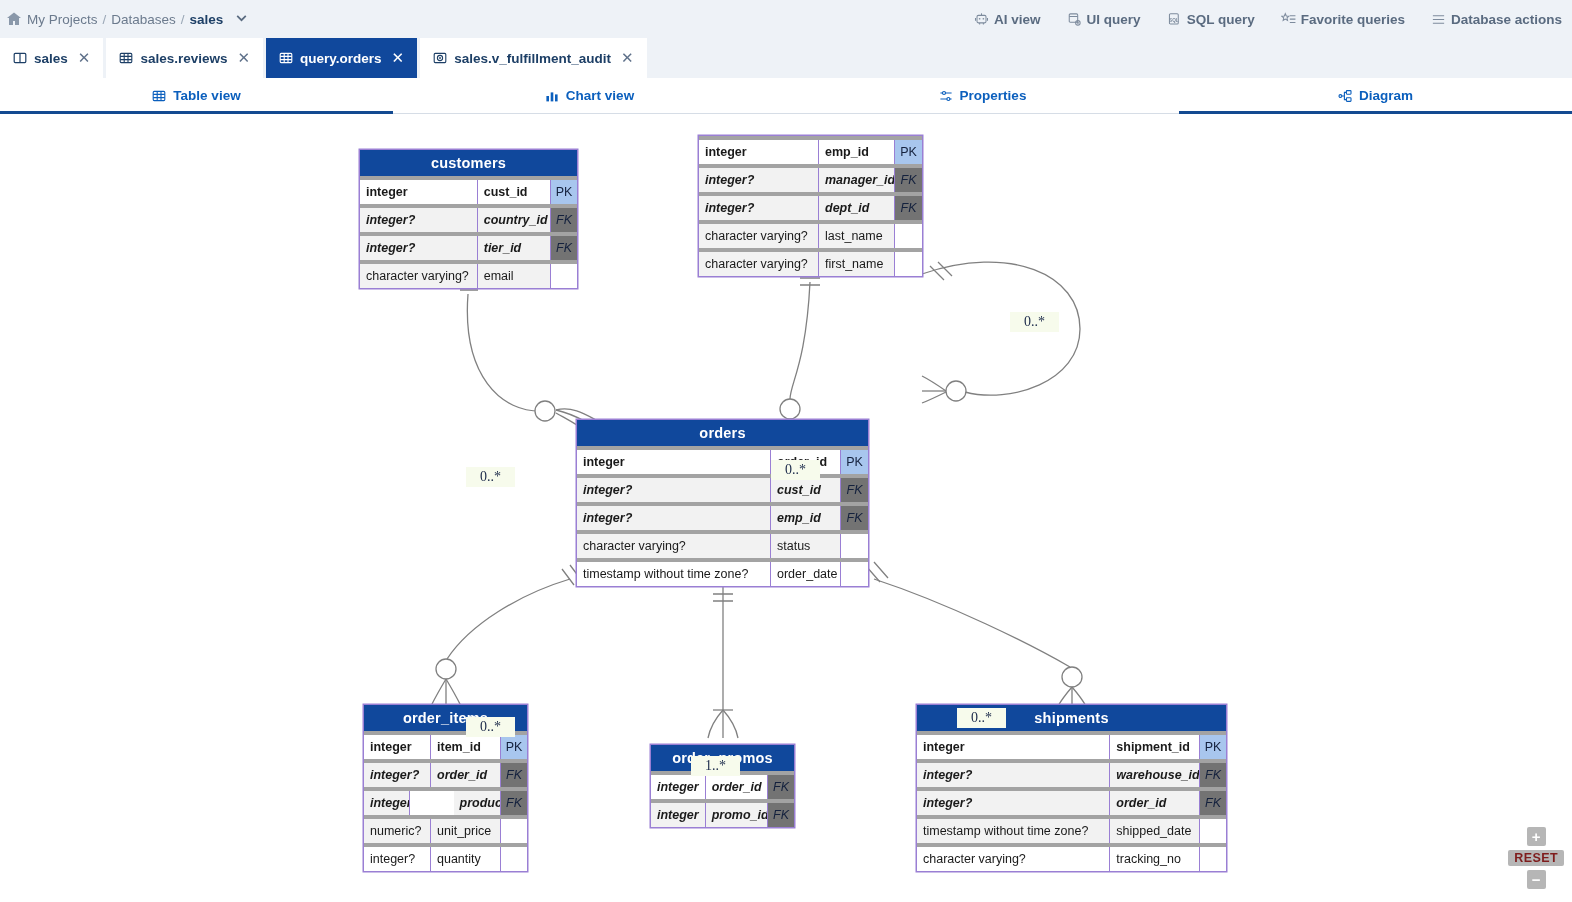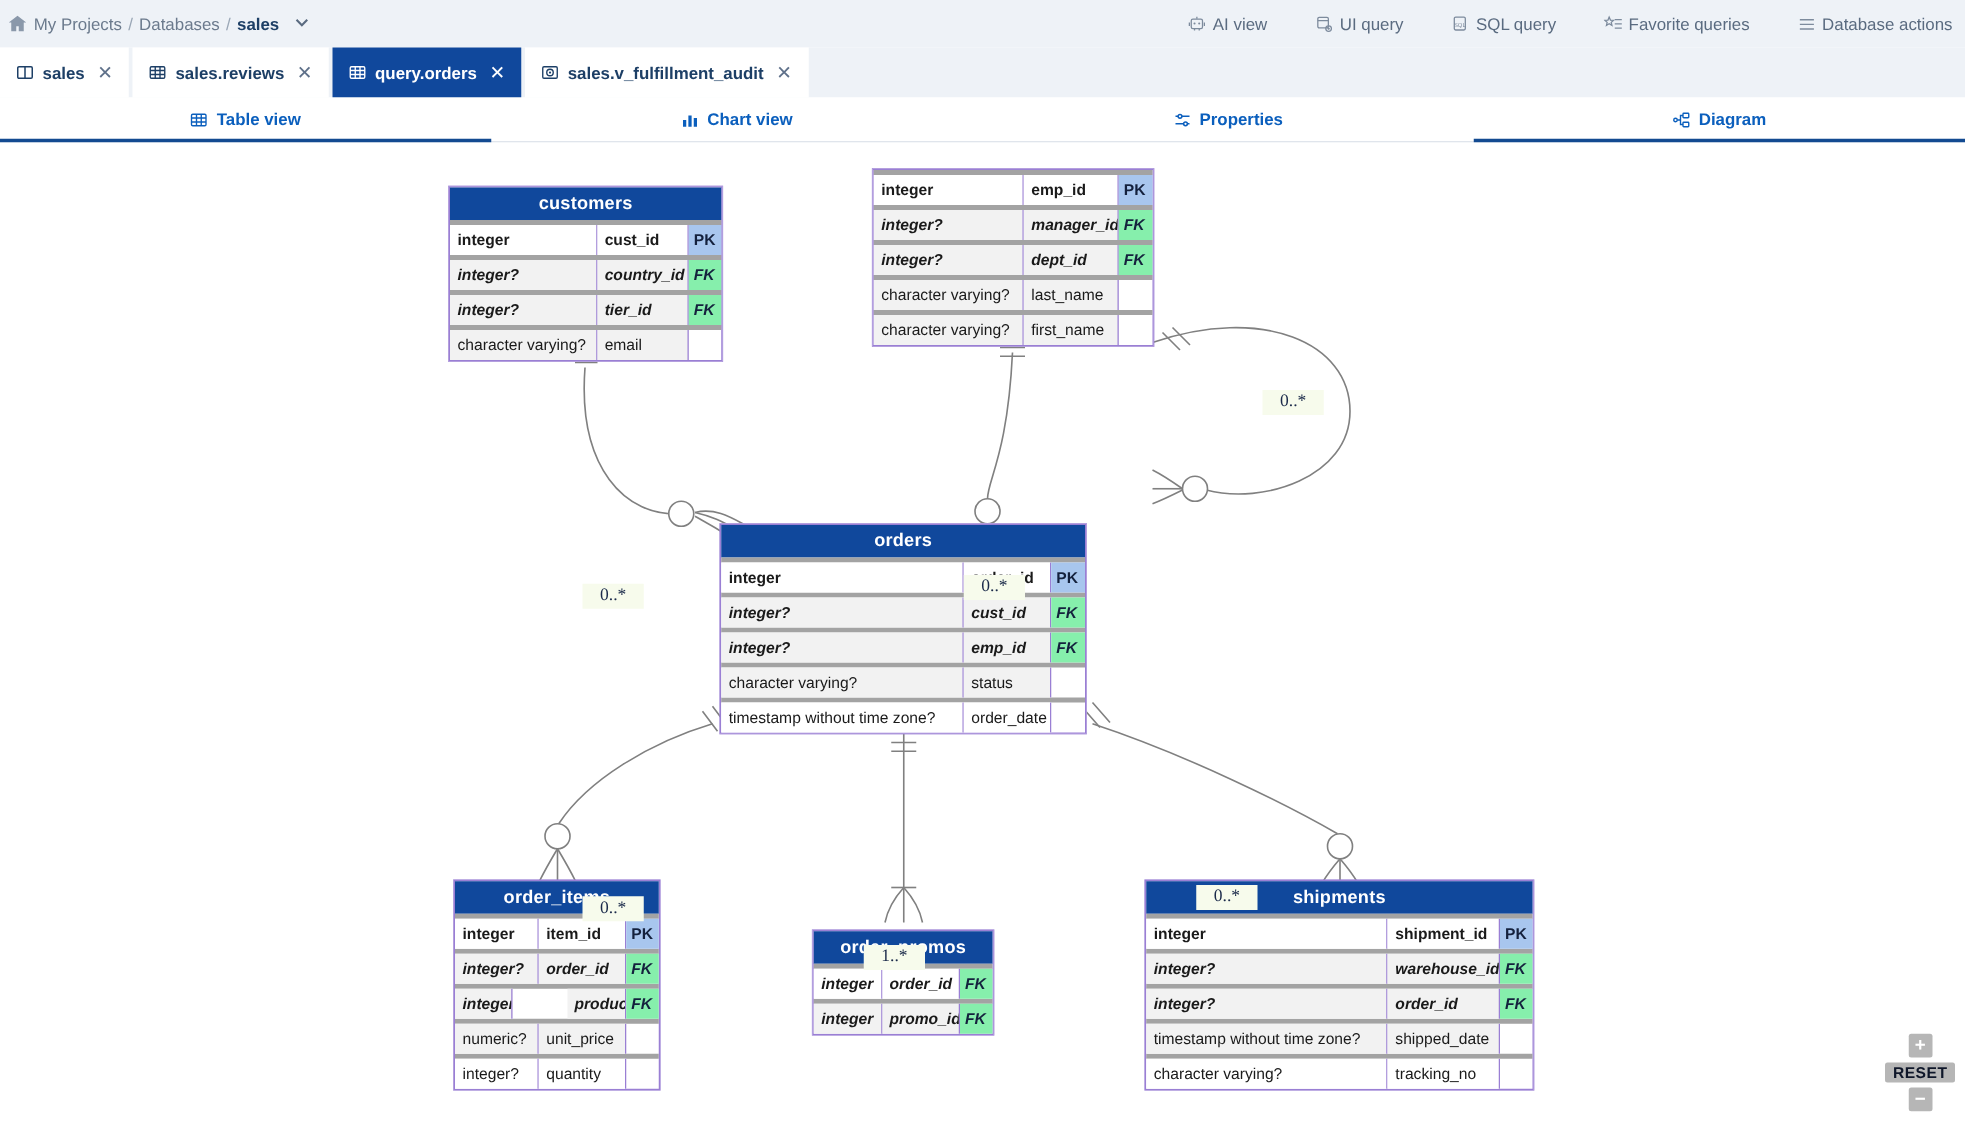--- a/index.html
+++ b/index.html
@@ -20,21 +20,21 @@
     font-size: 13.5px;
     color: #5a6b80;
   }
   .breadcrumb { display: flex; align-items: center; gap: 5px; }
   .home-icon { width: 16px; height: 16px; display:inline-block; color:#8a98aa; }
   .bc-link { color: #6b7a8d; font-size: 13.5px; }
   .bc-sep { color: #9aa7b6; }
   .bc-current { color: #1d3f66; font-weight: bold; font-size: 13.5px; }
   .bc-caret { margin-left: 6px; color:#5a6b80; }
   .topbar-spacer { flex: 1; }
-  .topbar-actions { display: flex; align-items: center; gap: 38px; }
+  .topbar-actions { display: flex; align-items: center; gap: 26px; font-weight: bold; }
   .tb-action { display: flex; align-items: center; gap: 5px; color:#5a6b80; font-size: 13.5px; white-space: nowrap;}
   .tb-ic { width:15px; height:15px; display:inline-flex; align-items:center; justify-content:center; color:#7d8b9d;}
 
   
   .tabstrip {
     height: 40px;
     background: #eef2f7;
     display: flex;
     align-items: stretch;
     font-size: 13.5px;
@@ -103,29 +103,29 @@
     color: #1a1a1a;
   }
   .cell-name {
     padding: 5px 6px;
     border-right: 1px solid #9a7fd4;
     white-space: nowrap; overflow: hidden;
     color: #1a1a1a;
   }
   .cell-key {
     padding: 5px 4px;
-    text-align: left;
-    font-weight: bold; font-style: italic;
+    text-align: center;
+    font-weight: normal; font-style: italic;
     min-width: 26px;
     color:#14213d;
   }
   .r-pk .cell-type, .r-pk .cell-name { font-weight: bold; background: #ffffff; }
   .r-pk .cell-key { background: #a8c6ee; font-style: normal; }
   .r-fk .cell-type, .r-fk .cell-name { font-style: italic; font-weight: bold; background: #f2f2f2; }
-  .r-fk .cell-key { background: #86efac; }
+  .r-fk .cell-key { background: #737373; }
   .r-plain .cell-type, .r-plain .cell-name { background: #f2f2f2; }
   .r-plain.alt .cell-type, .r-plain.alt .cell-name { background: #ffffff; }
   .r-fk.fkw .cell-type, .r-fk.fkw .cell-name { background:#ffffff; }
 
   
   .card-lbl {
     position: absolute;
     background: #f7fbec;
     color: #1b2a4a;
     font-family: "Liberation Serif", serif;
@@ -135,21 +135,21 @@
   }
 
   
   .zoomctl { position: absolute; right: 8px; bottom: 12px; display:flex; flex-direction:column; align-items:center; gap:4px; }
   .zbtn {
     width: 19px; height: 19px; background: #b6b6b6; color:#fff;
     display:flex; align-items:center; justify-content:center;
     font-size: 15px; font-weight: bold; border-radius:2px; line-height:1;
   }
   .zreset {
-    background:#b6b6b6; color:#0f172a; font-size:12.5px; font-weight:bold;
+    background:#b6b6b6; color:#7f1d1d; font-size:12.5px; font-weight:bold;
     padding: 1px 6px; border-radius:2px; letter-spacing:.4px;
   }
 </style>
 </head>
 <body>
 
 <div class="topbar">
   <div class="breadcrumb">
     <span class="home-icon">
       <svg viewBox="0 0 16 16" width="16" height="16" fill="currentColor">

